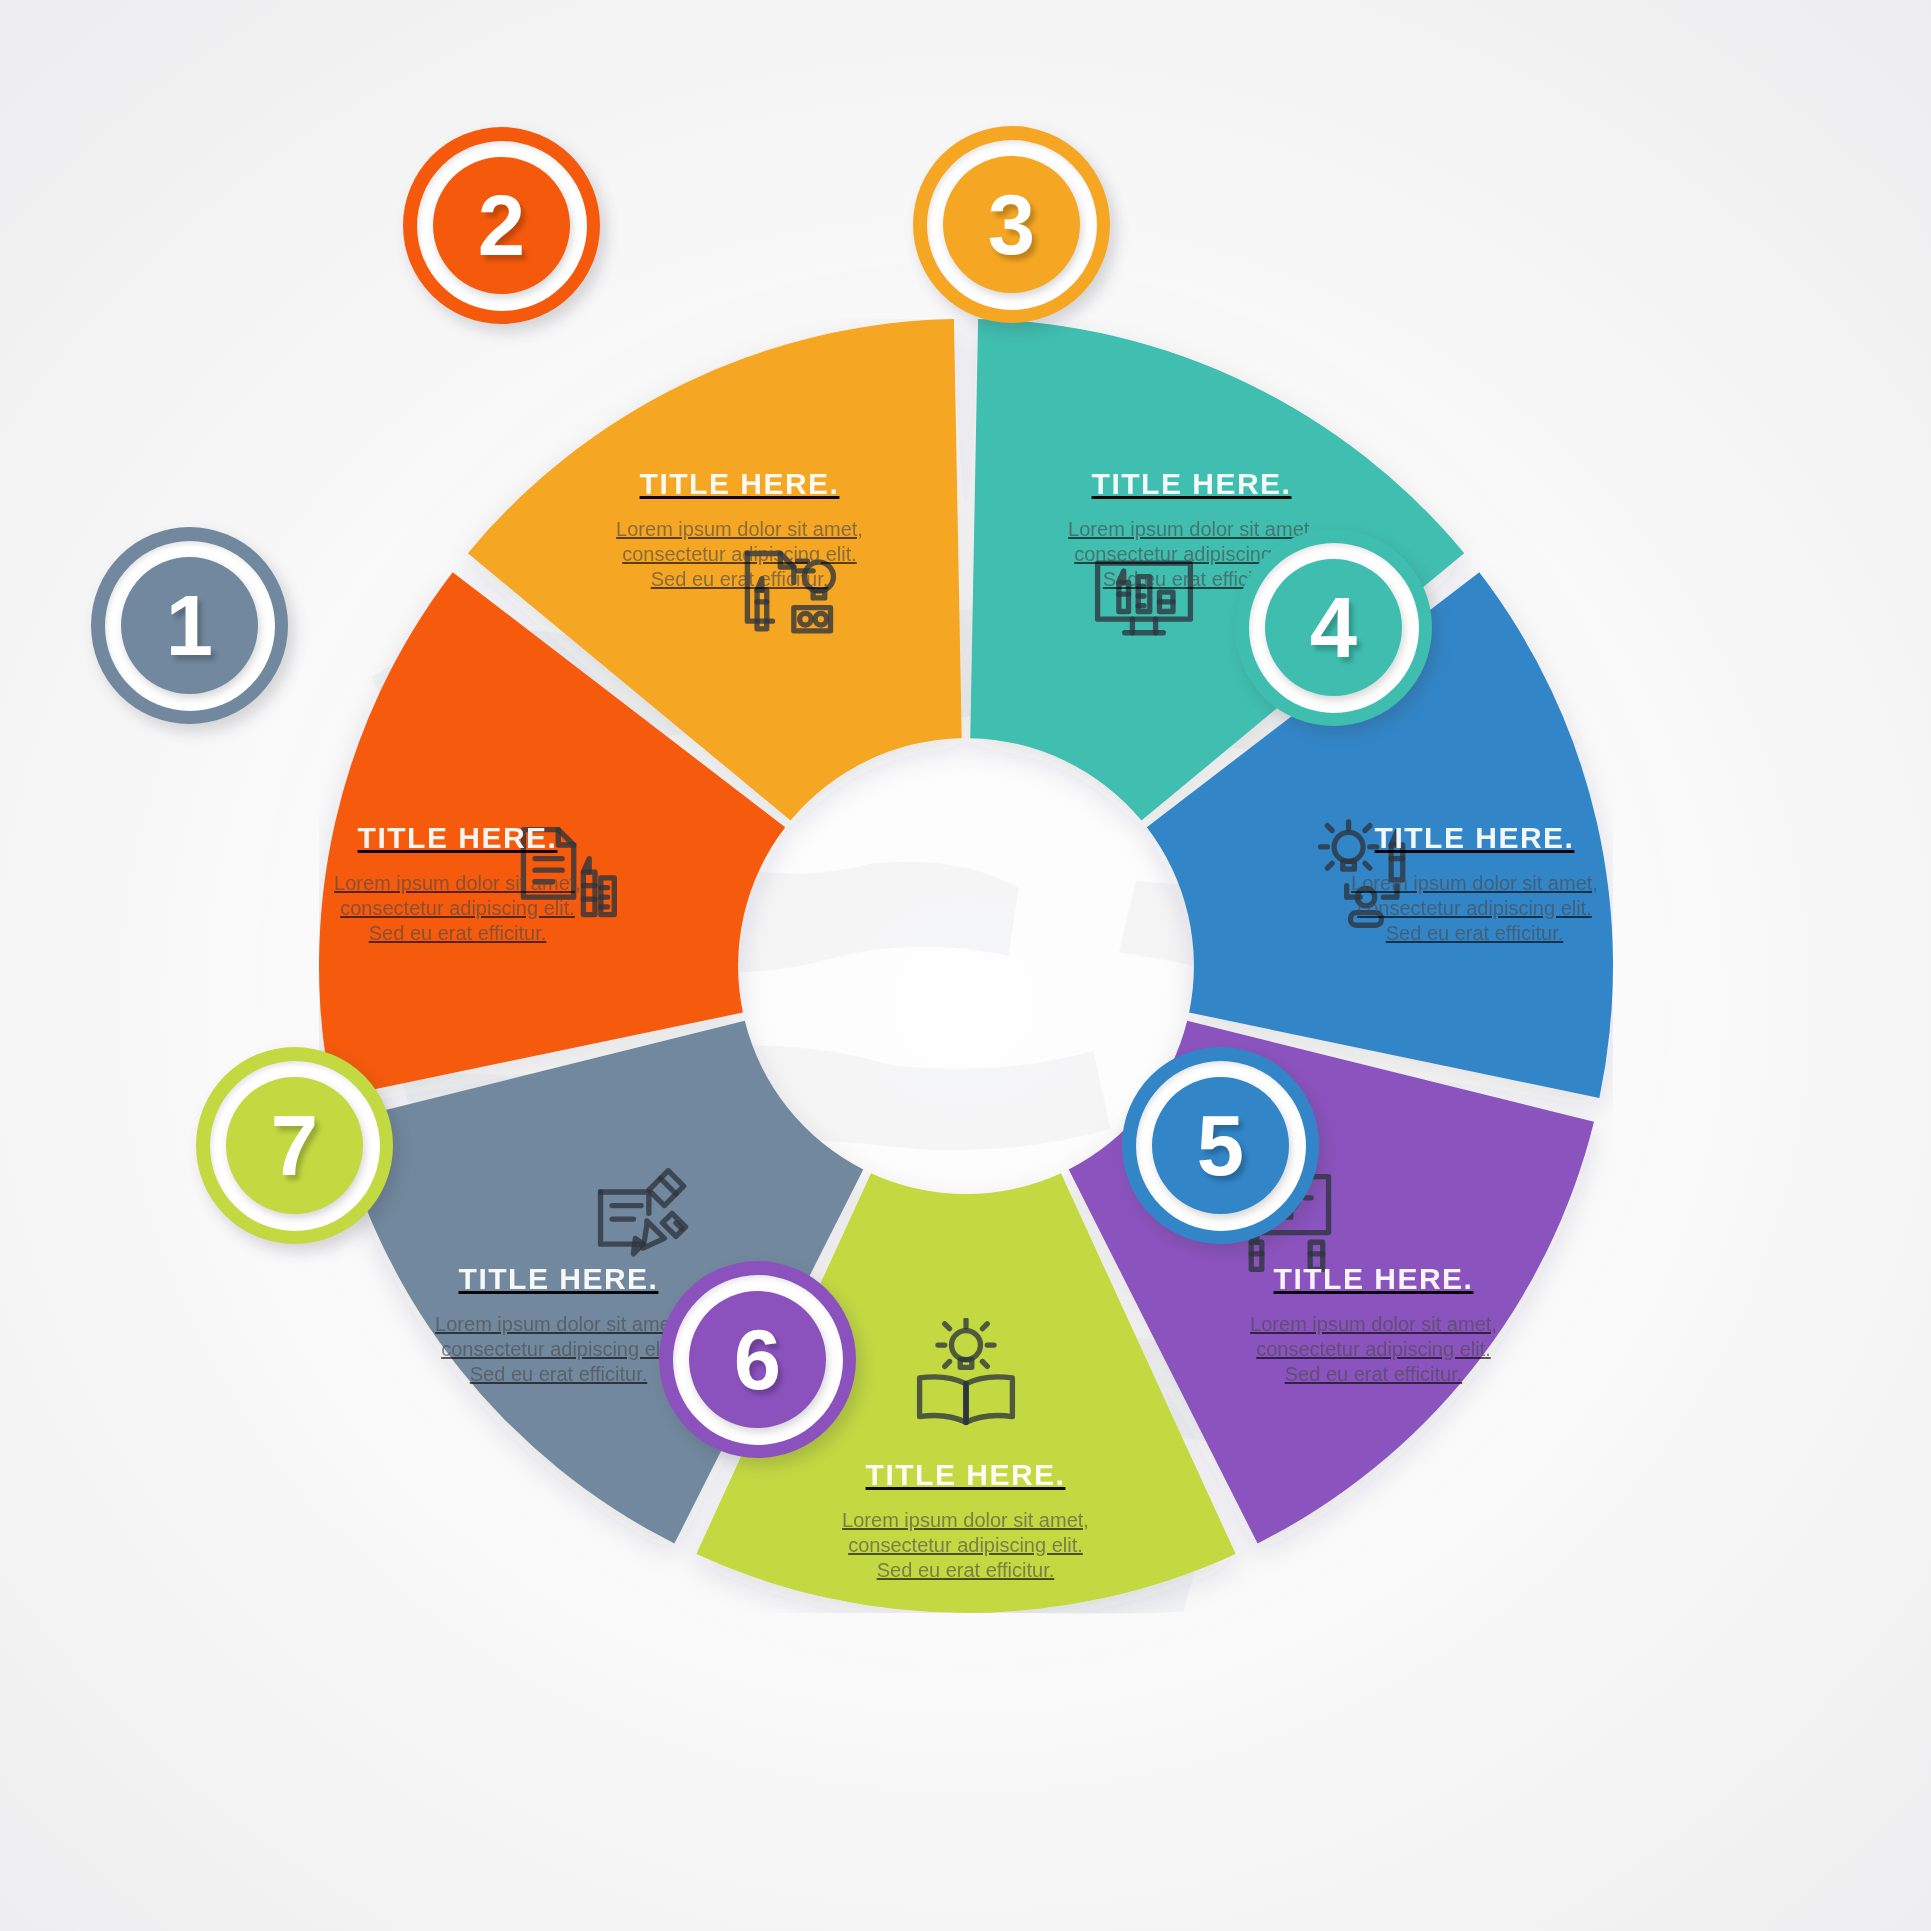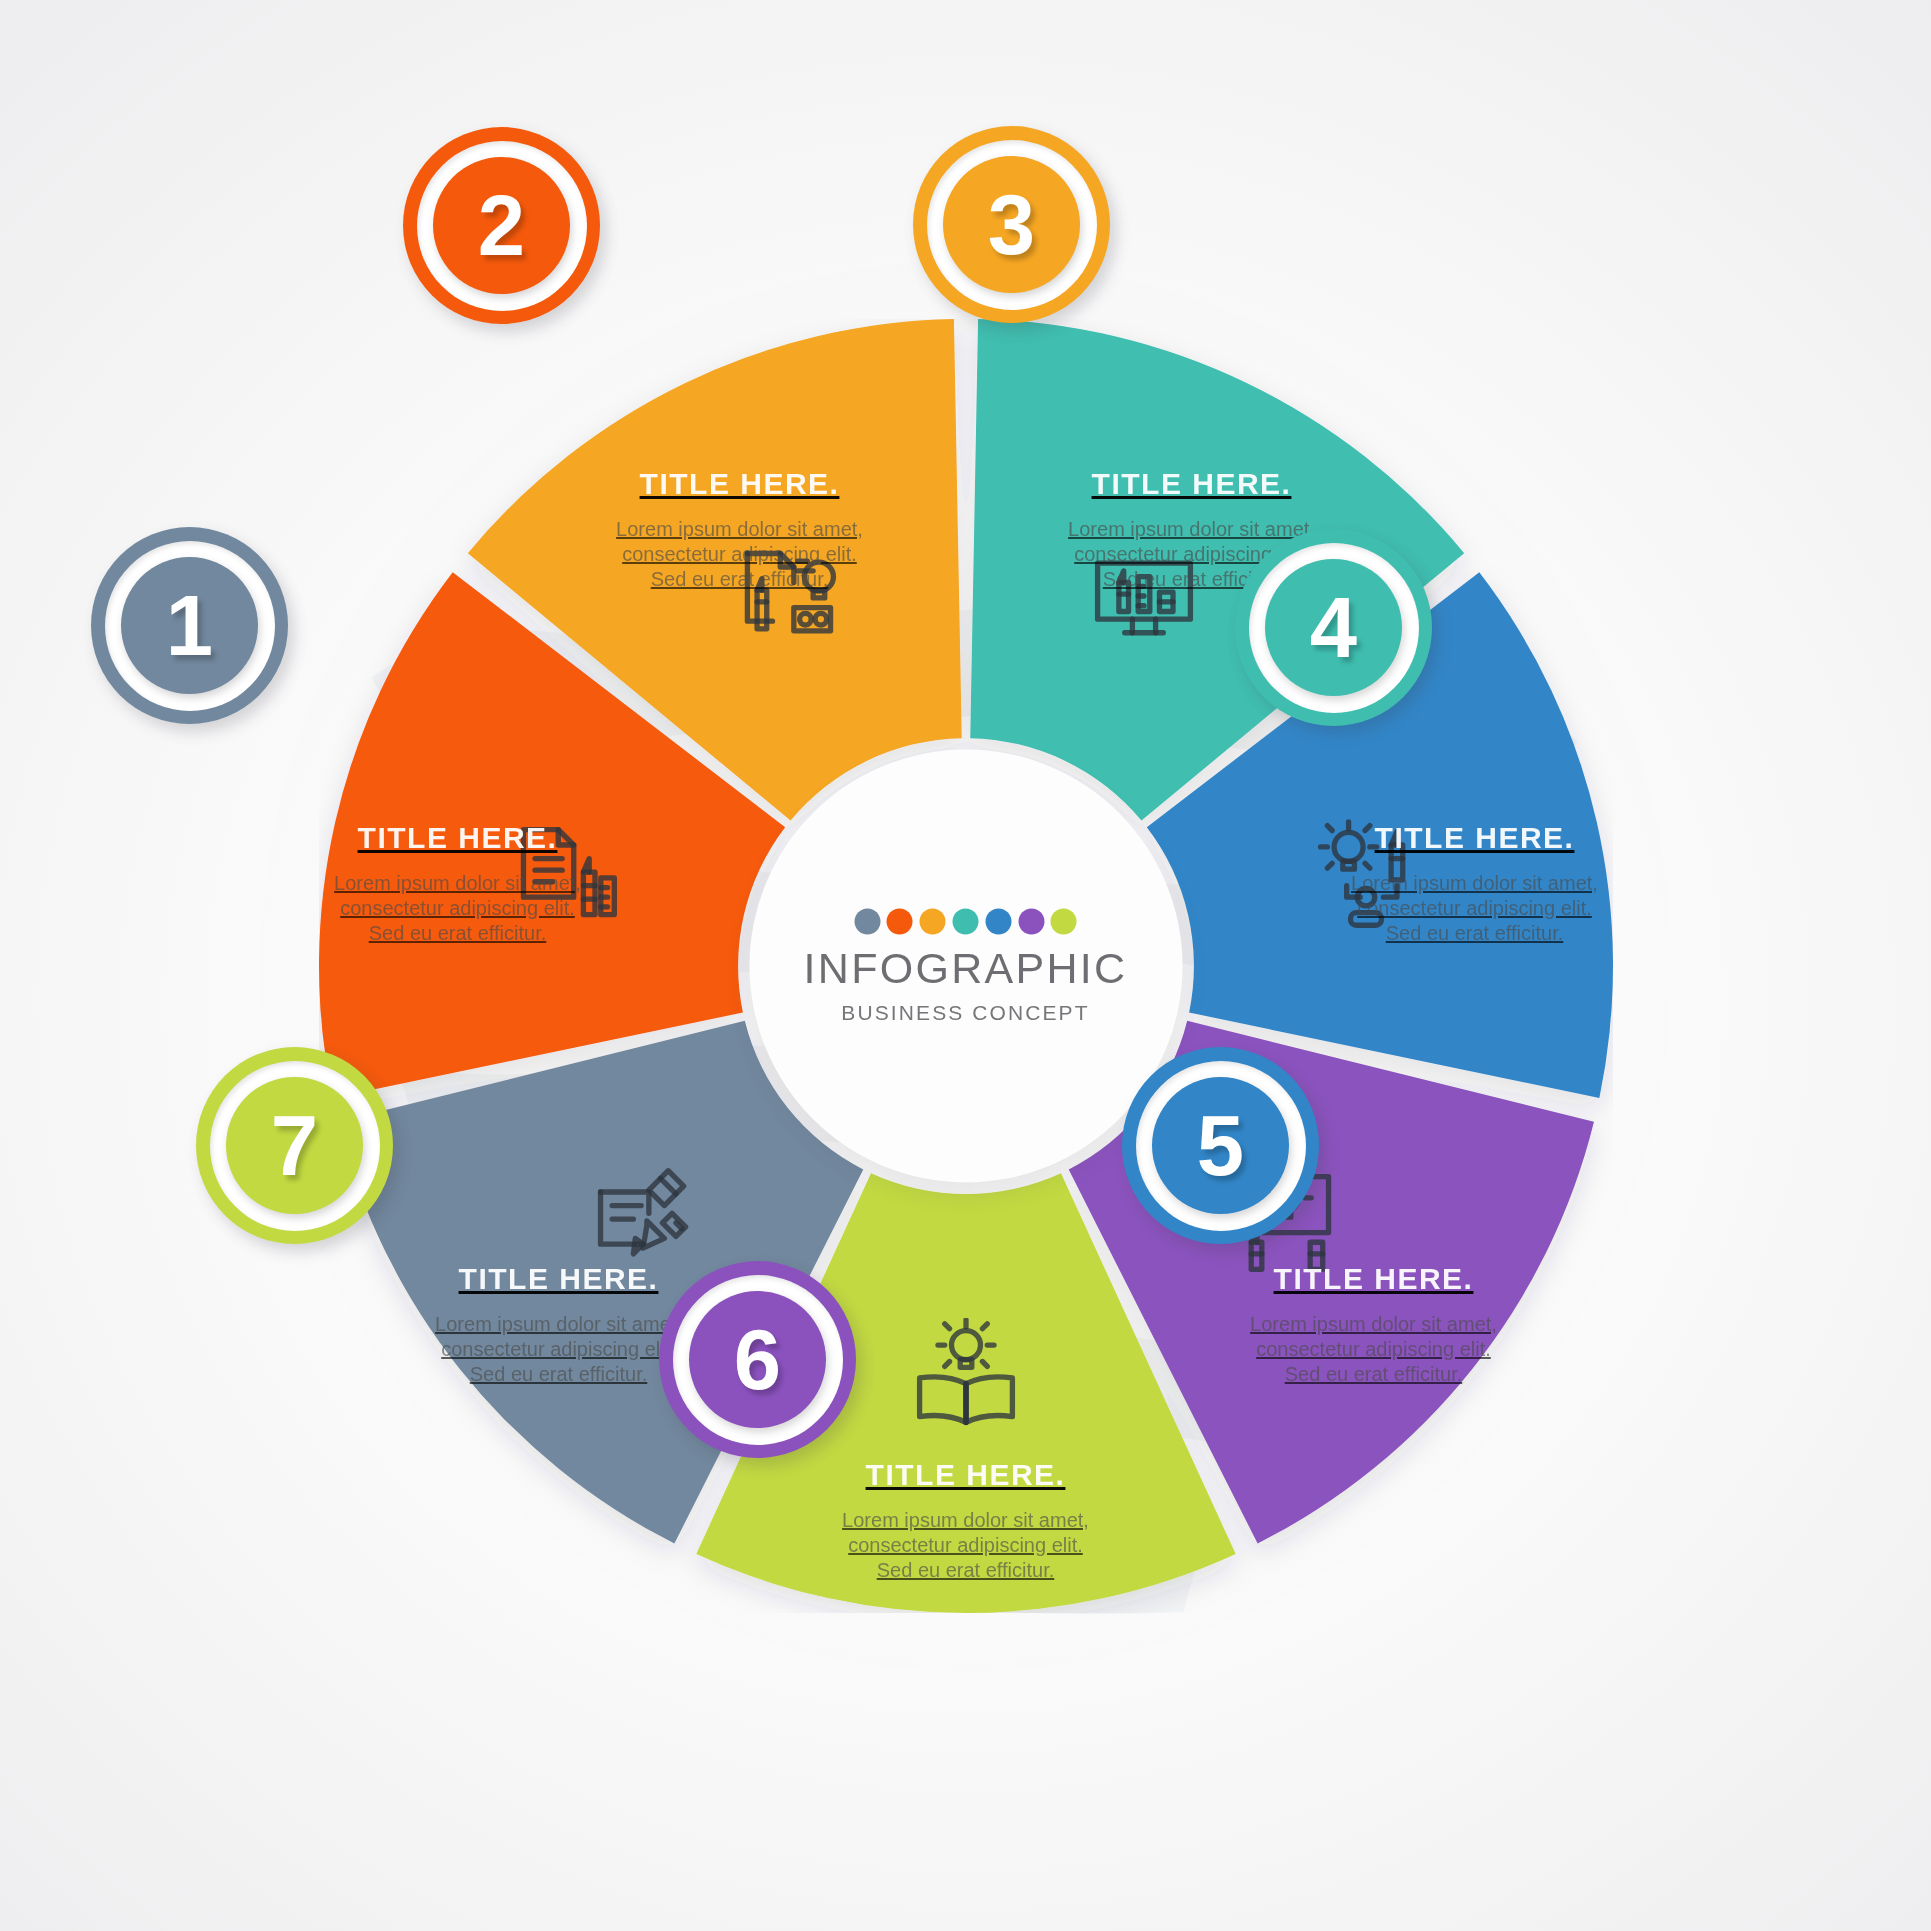--- a/index.html
+++ b/index.html
@@ -281,33 +281,20 @@
         <path stroke="rgba(45,52,62,0.78)" stroke-width="5.5" fill="none" stroke-linecap="round" stroke-linejoin="round" d="M60 68 q-20-10-48-6 v40 q28-4 48 6 z"></path>
         <path stroke="rgba(45,52,62,0.78)" stroke-width="5.5" fill="none" stroke-linecap="round" stroke-linejoin="round" d="M60 68 q20-10 48-6 v40 q-28-4-48 6 z"></path>
         <path stroke="rgba(45,52,62,0.78)" stroke-width="5.5" fill="none" stroke-linecap="round" stroke-linejoin="round" d="M60 68 v40"></path>
       </svg></div>
       <div class="seg-label" style="left: 806px; top: 1458px;">
         <div class="seg-title">TITLE HERE.</div>
         <div class="seg-body">Lorem ipsum dolor sit amet,<br>consectetur adipiscing elit.<br>Sed eu erat efficitur.</div>
       </div>
     </div>
 
-  <div id="center-hub">
-    <div id="dots">
-        <i style="background: rgb(114, 136, 158);"></i>
-        <i style="background: rgb(245, 90, 12);"></i>
-        <i style="background: rgb(245, 166, 35);"></i>
-        <i style="background: rgb(63, 190, 176);"></i>
-        <i style="background: rgb(50, 134, 200);"></i>
-        <i style="background: rgb(139, 82, 190);"></i>
-        <i style="background: rgb(194, 217, 66);"></i>
-      </div>
-    <div id="logo-main">INFOGRAPHIC</div>
-    <div id="logo-sub">BUSINESS CONCEPT</div>
-  </div>
 
   <div id="badges">
       <div class="badge" style="left: 91px; top: 527px; background: rgb(114, 136, 158);">
         <span class="ring"></span>
         <span class="core" style="background:#72889E"></span>
         <span class="num">1</span>
       </div>
       <div class="badge" style="left: 403px; top: 127px; background: rgb(245, 90, 12);">
         <span class="ring"></span>
         <span class="core" style="background:#F55A0C"></span>

